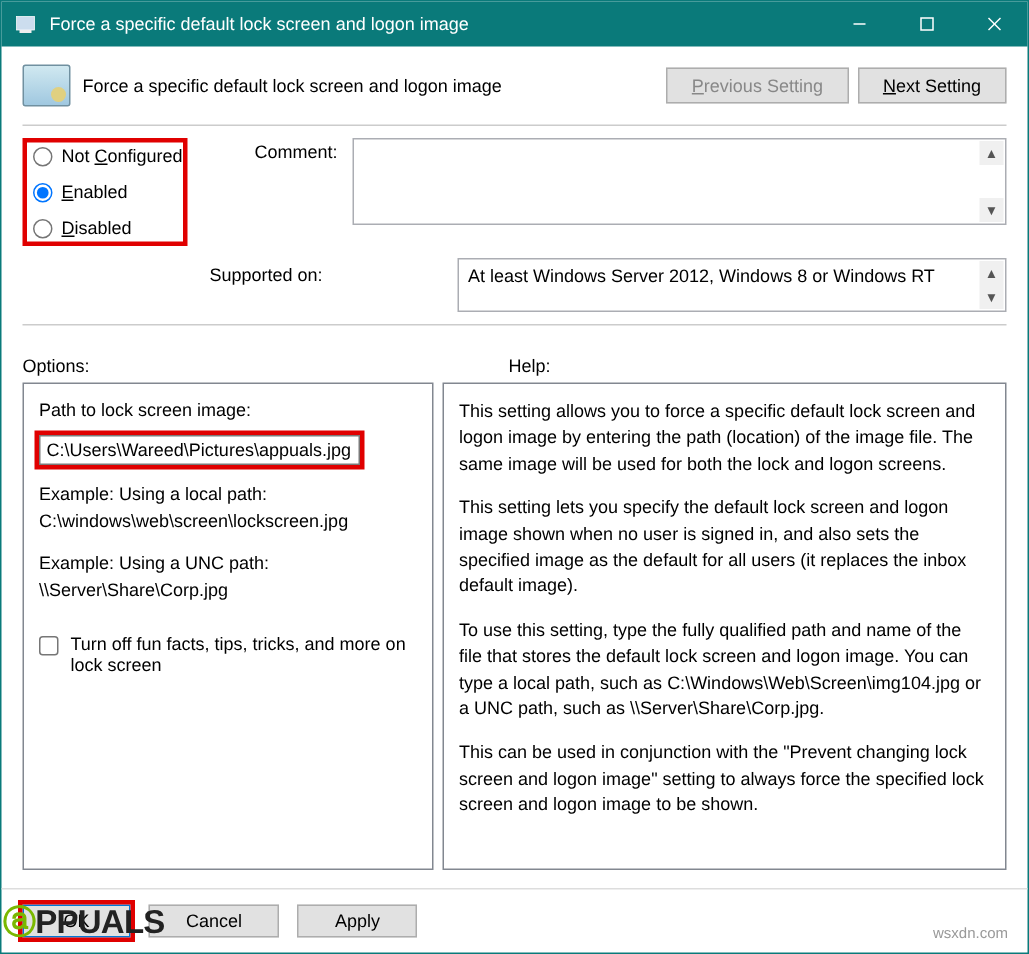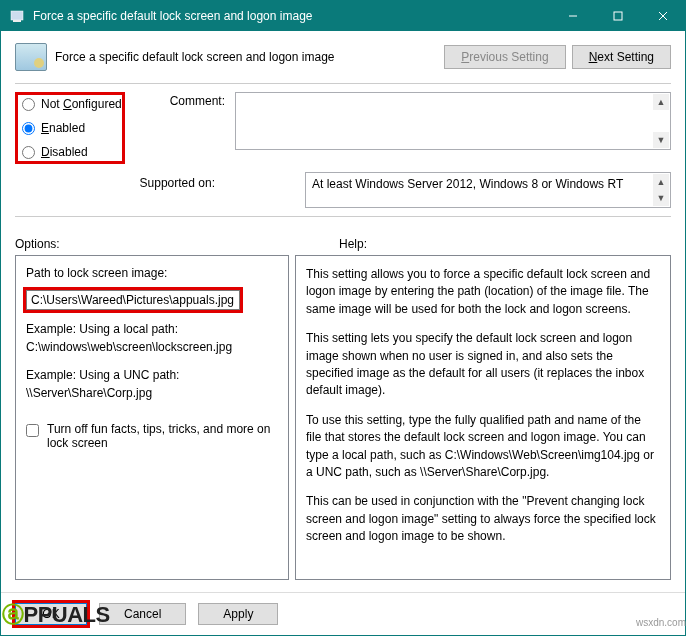--- a/index.html
+++ b/index.html
@@ -46,21 +46,21 @@
 .example-block { font-size: 12px; line-height: 1.5; }
 .checkbox-row { display: flex; align-items: flex-start; gap: 8px; margin-top: 10px; }
 .checkbox-row input { margin-top: 2px; }
 .help-text { font-size: 12px; line-height: 1.45; overflow-y: auto; padding-right: 2px; }
 .help-text p { margin-bottom: 12px; }
 .button-bar { display: flex; gap: 12px; padding: 10px 14px; border-top: 1px solid #ddd; }
 .btn { padding: 3px 24px; border: 1px solid #adadad; background: #e1e1e1; font-size: 12px; font-family: inherit; min-width: 72px; }
 .btn.highlighted { outline: 3px solid #e00000; outline-offset: 0; border: 1px solid #0078d7; }
 .watermark { position: fixed; left: 2px; bottom: 6px; font-size: 22px; font-weight: 600; color: #222; letter-spacing: -0.5px; pointer-events: none; z-index: 10; }
 .watermark .green { color: #7ab800; font-weight: 900; }
-.source { position: fixed; right: 0; bottom: 8px; font-size: 10px; color: #999; pointer-events: none; z-index: 10; }
+.source { position: fixed; right: 14px; bottom: 8px; font-size: 10px; color: #999; pointer-events: none; z-index: 10; }
 u { text-decoration: underline; }
 </style>
 </head>
 <body>
 
 <div class="window">
 
   <div class="titlebar">
     <div class="titlebar-icon">
       <svg width="14" height="14" viewBox="0 0 14 14">

